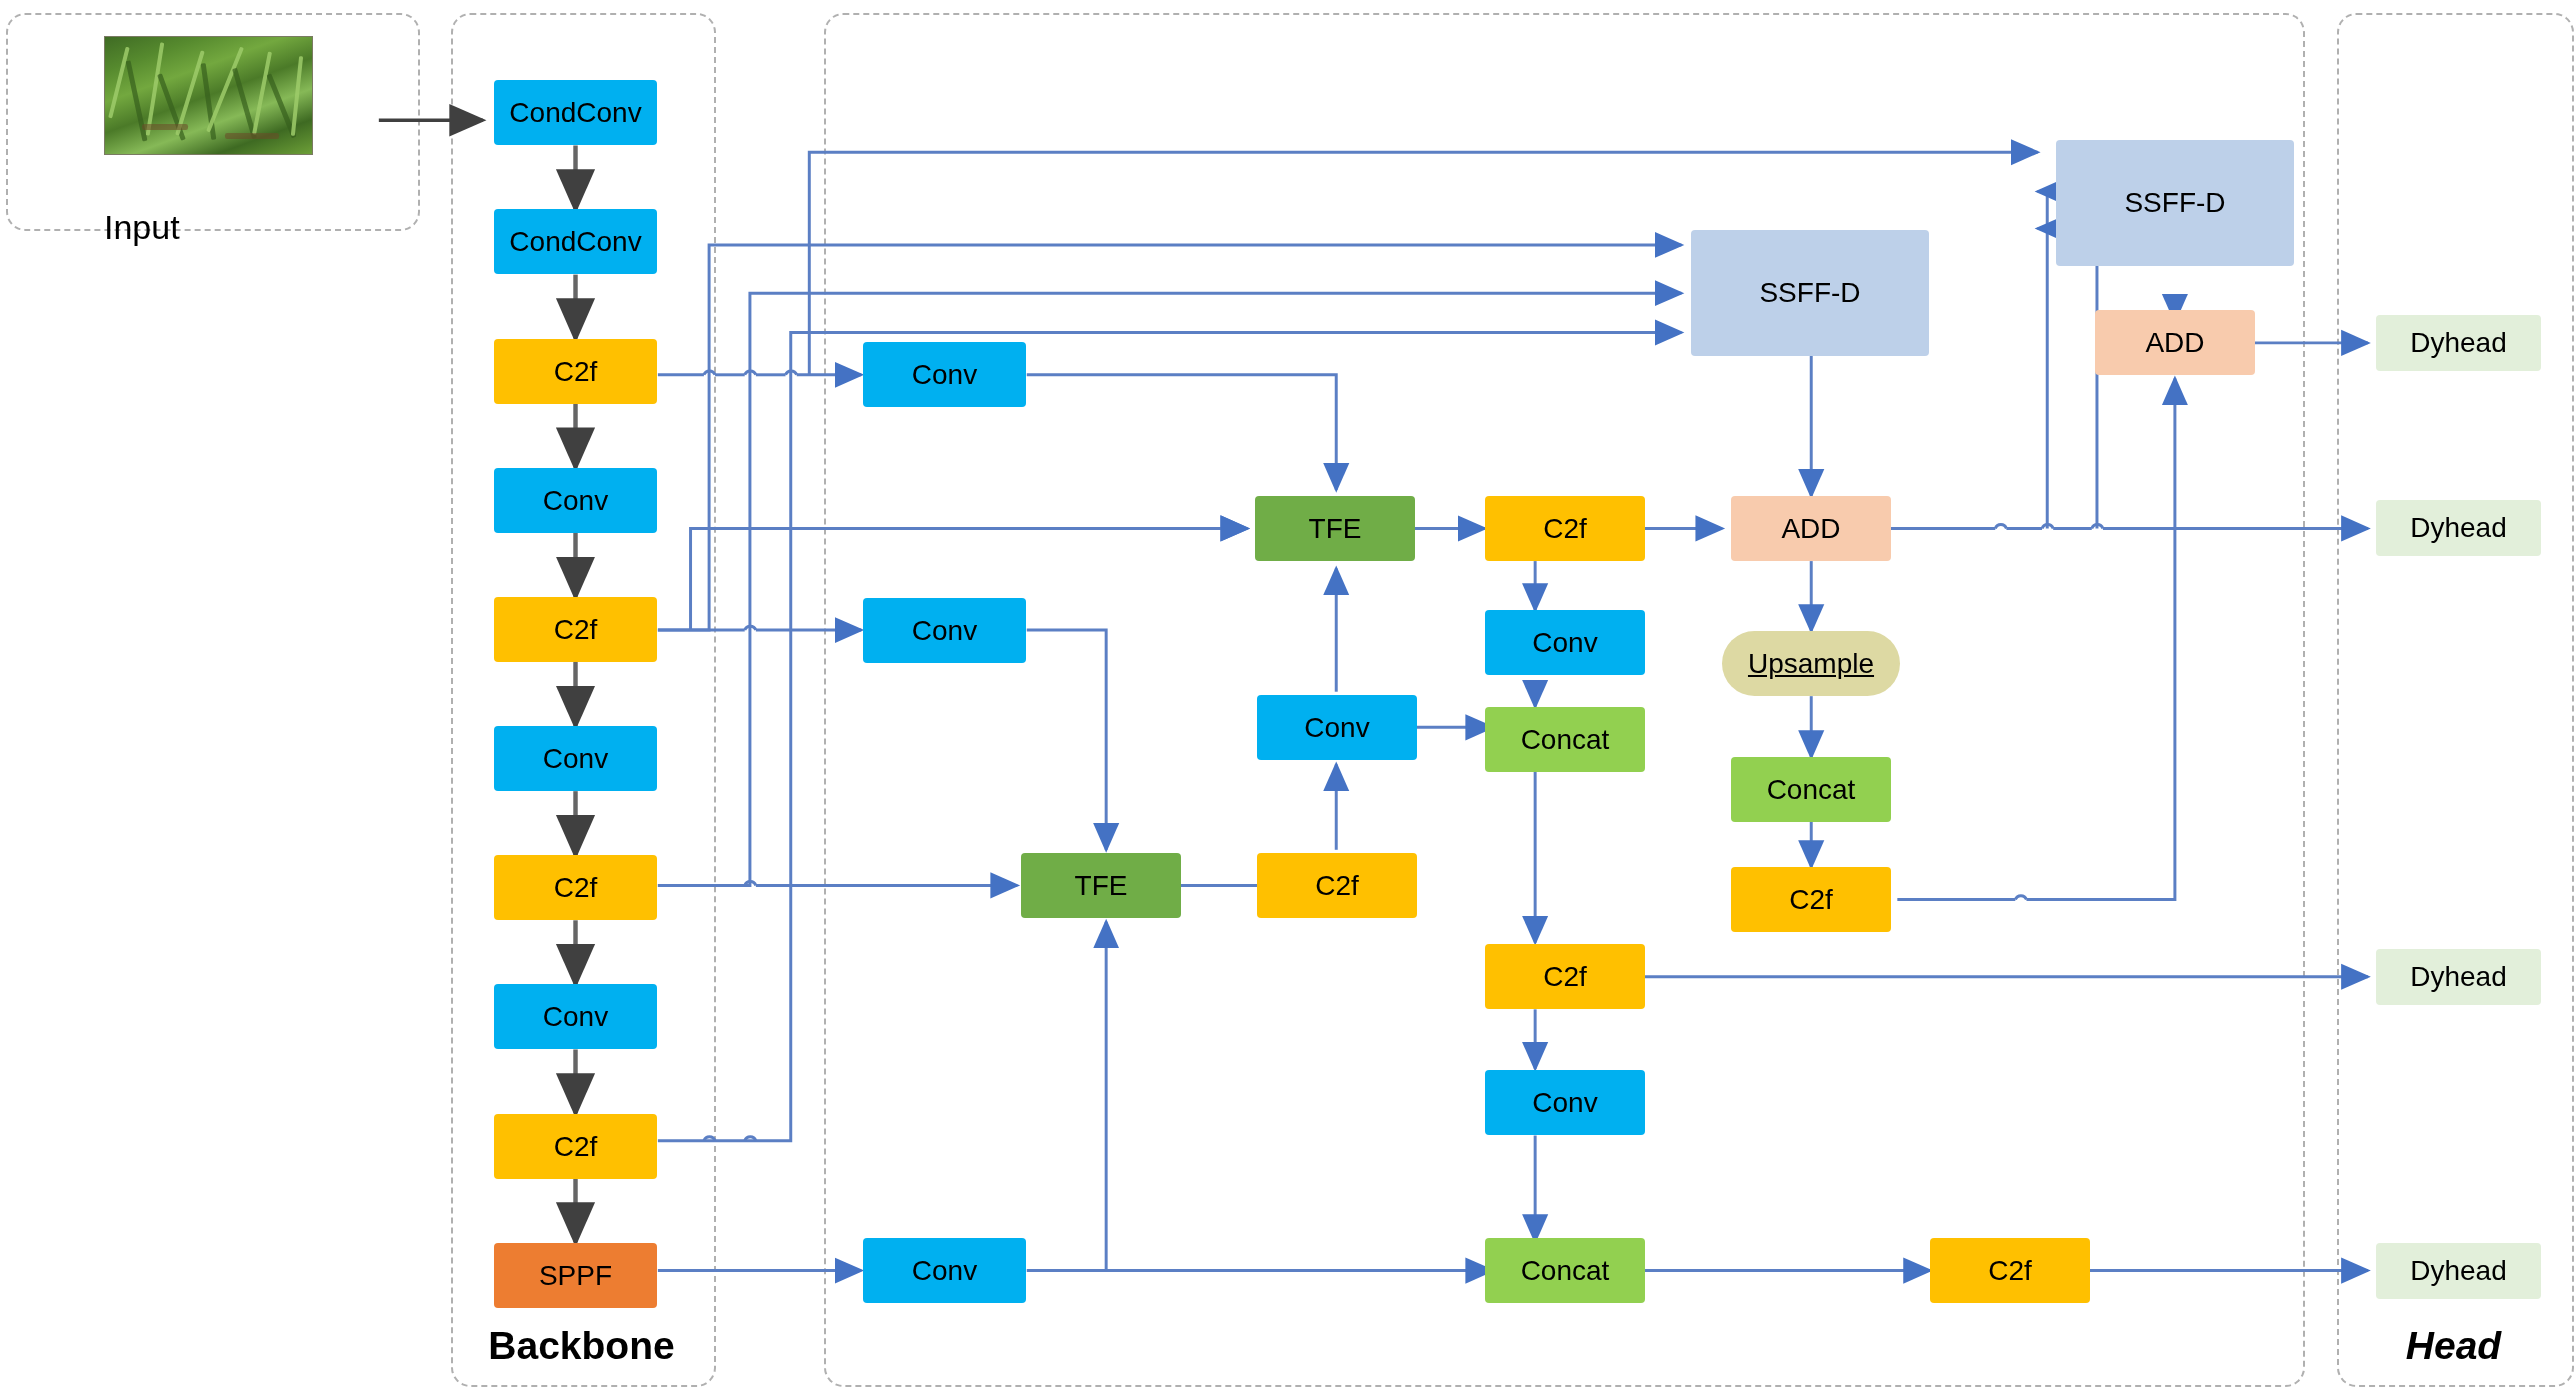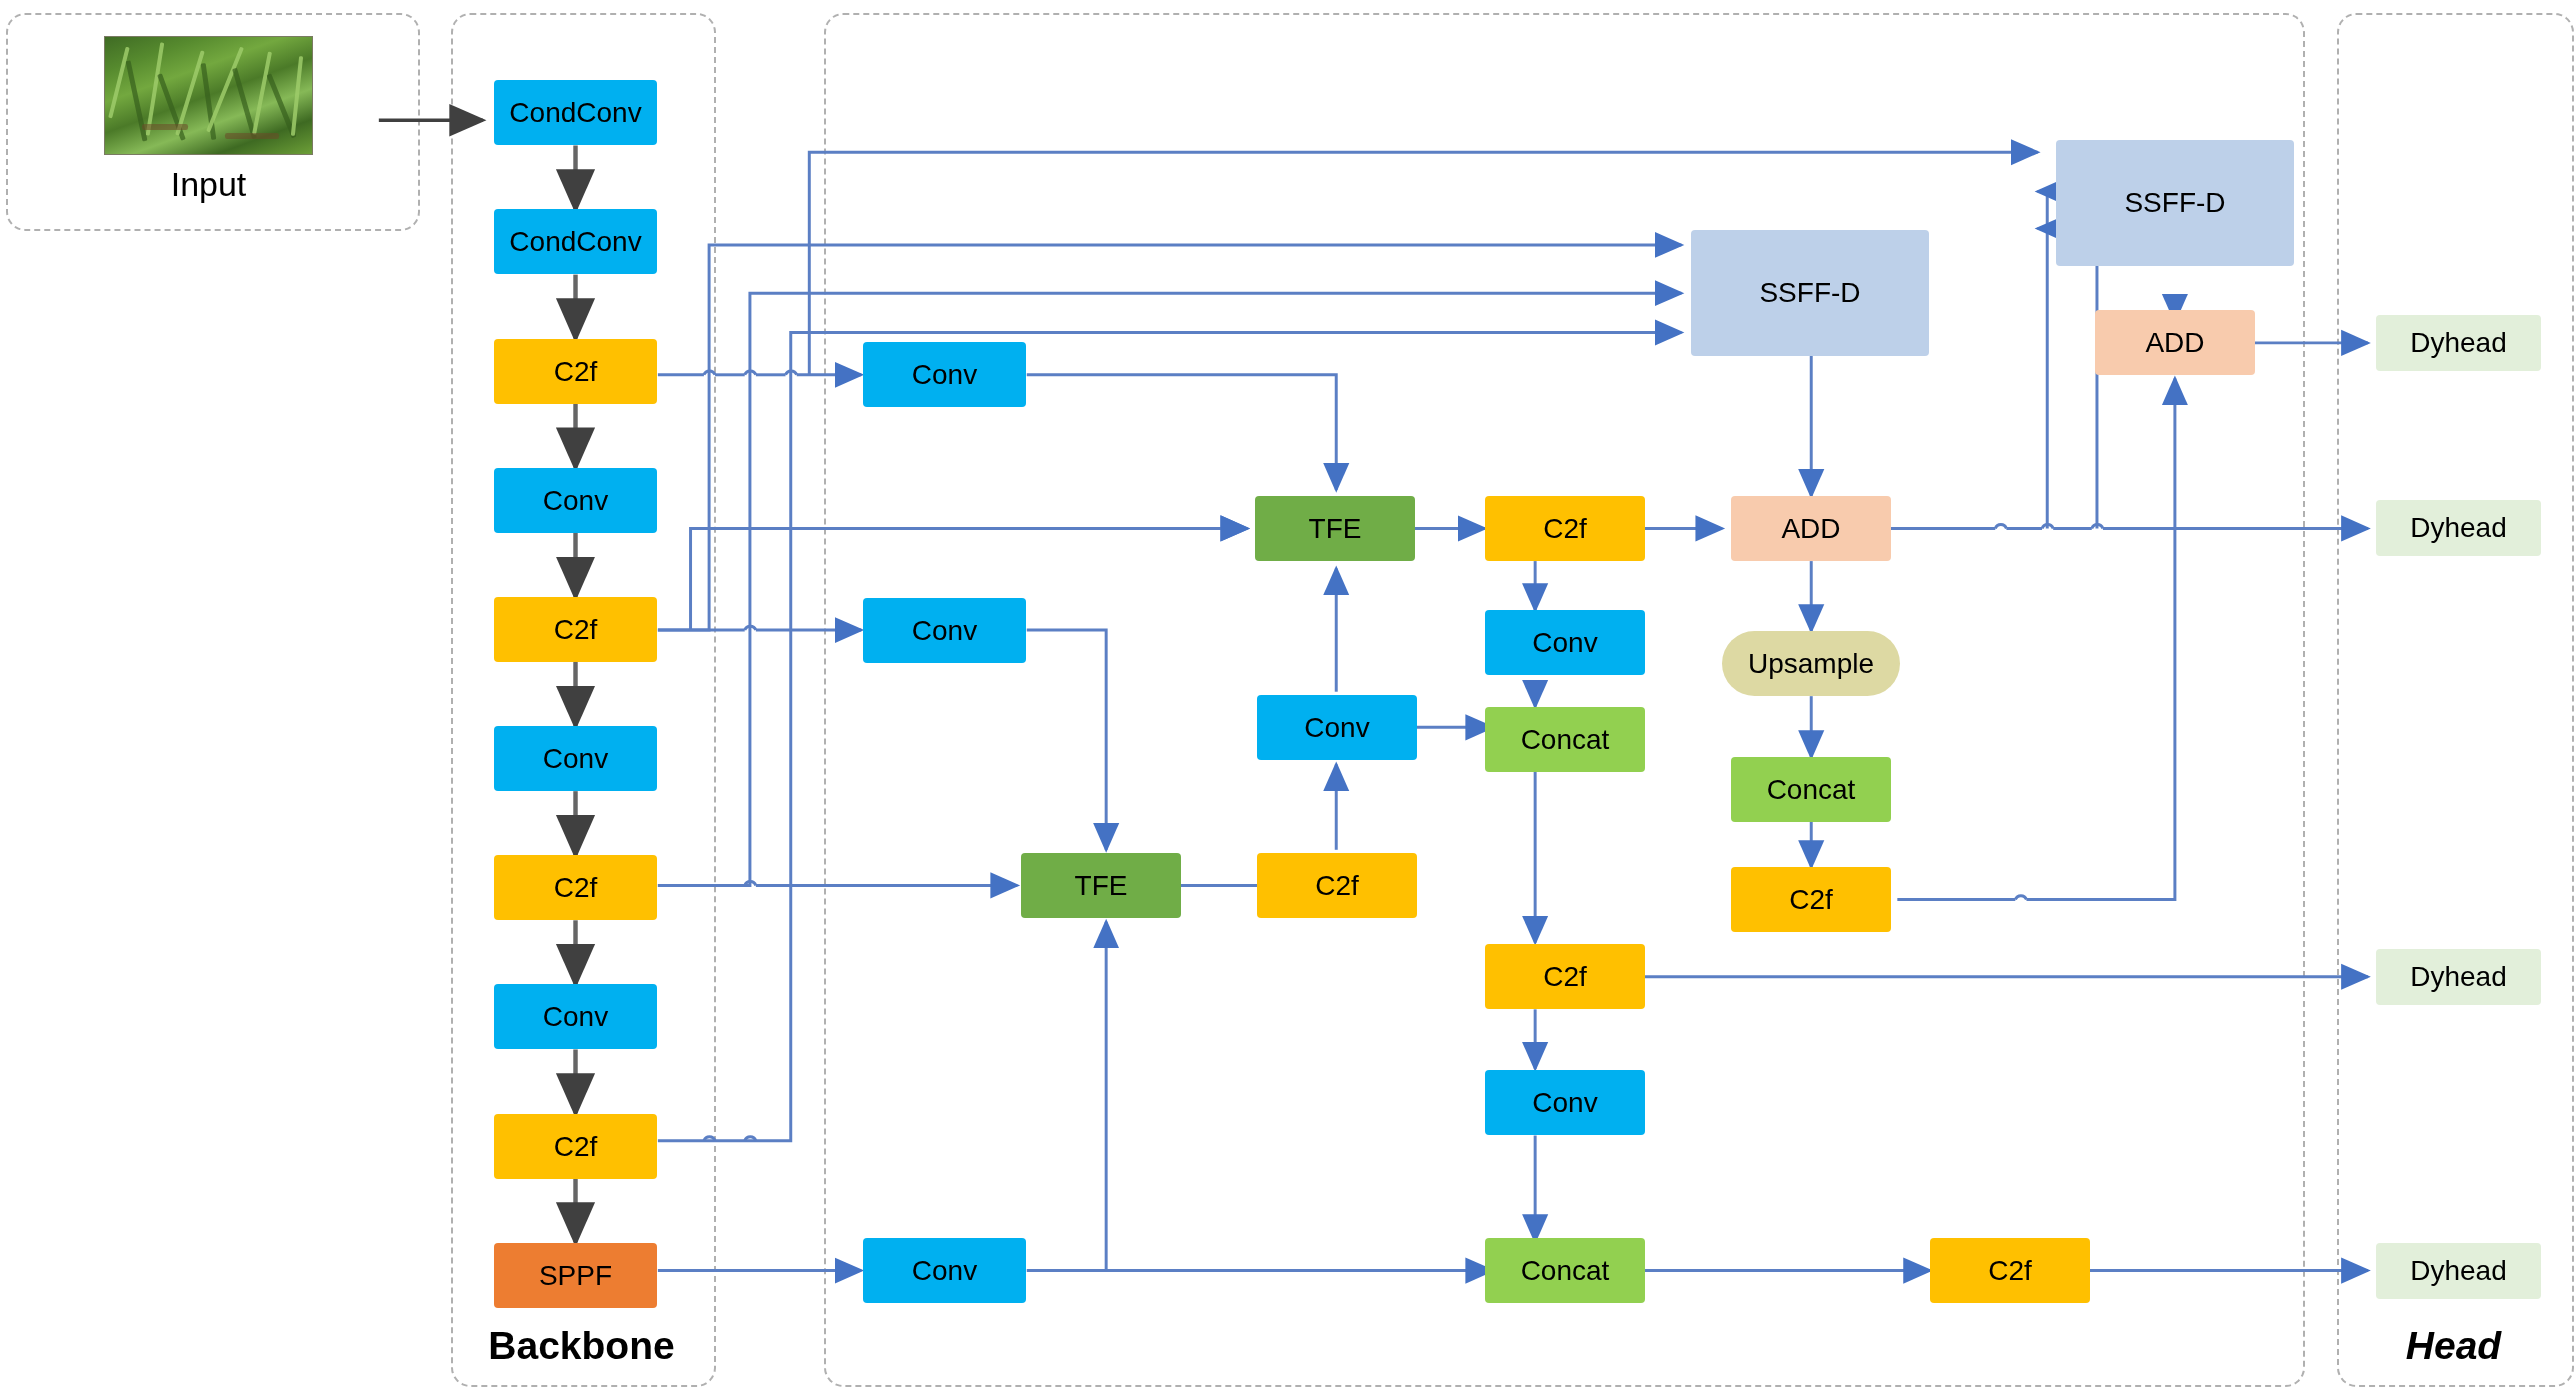--- a/index.html
+++ b/index.html
@@ -5,28 +5,28 @@
   html,body{margin:0;padding:0;background:#ffffff;}
   #stage{position:relative;width:2576px;height:1399px;background:#ffffff;
          font-family:"Liberation Sans",sans-serif;overflow:hidden;}
   svg#wires{position:absolute;left:0;top:0;width:2576px;height:1399px;}
   .panel{position:absolute;border:2.2px dashed #b0b0b0;border-radius:19.3px;background:transparent;}
   .panel-label{position:absolute;font-weight:bold;font-size:39px;color:#000;
                text-align:center;white-space:nowrap;}
   .node{position:absolute;display:flex;align-items:center;justify-content:center;
         border-radius:4px;font-size:28px;color:#000;box-sizing:border-box;
         line-height:1;text-align:center;}
-  .node.pill{border-radius:742px;}
+  .node.pill{border-radius:742px;text-decoration:underline;}
   .thumb{position:absolute;border:0.7px solid #7a7a63;box-sizing:border-box;
          background:linear-gradient(160deg,#3f6b24 0%,#568a2e 18%,#73a83f 34%,#4b7a28 50%,#86b957 66%,#3e6a22 82%,#6d9f38 100%);
          overflow:hidden;}
   .thumb .blade{position:absolute;background:#9ecb6a;opacity:.85;border-radius:1.5px;}
   .thumb .blade.d{background:#36601d;opacity:.7;}
   .thumb .soil{position:absolute;background:#6b4a28;opacity:.55;border-radius:2.2px;}
-  .input-cap{position:absolute;font-size:34px;color:#000;text-align:center;white-space:nowrap;}
+  .input-cap{position:absolute;font-size:34px;color:#000;white-space:nowrap;margin-top:43px;}
 </style>
 </head>
 <body>
 
 <div id="stage">
 
   <div class="panel" style="left:6px;top:13.4px;width:410px;height:214px;"></div>
   <div class="panel" style="left:451px;top:13.4px;width:261px;height:1370px;"></div>
   <div class="panel" style="left:824px;top:13.4px;width:1477px;height:1370px;"></div>
   <div class="panel" style="left:2337px;top:13.4px;width:233px;height:1370px;"></div>

